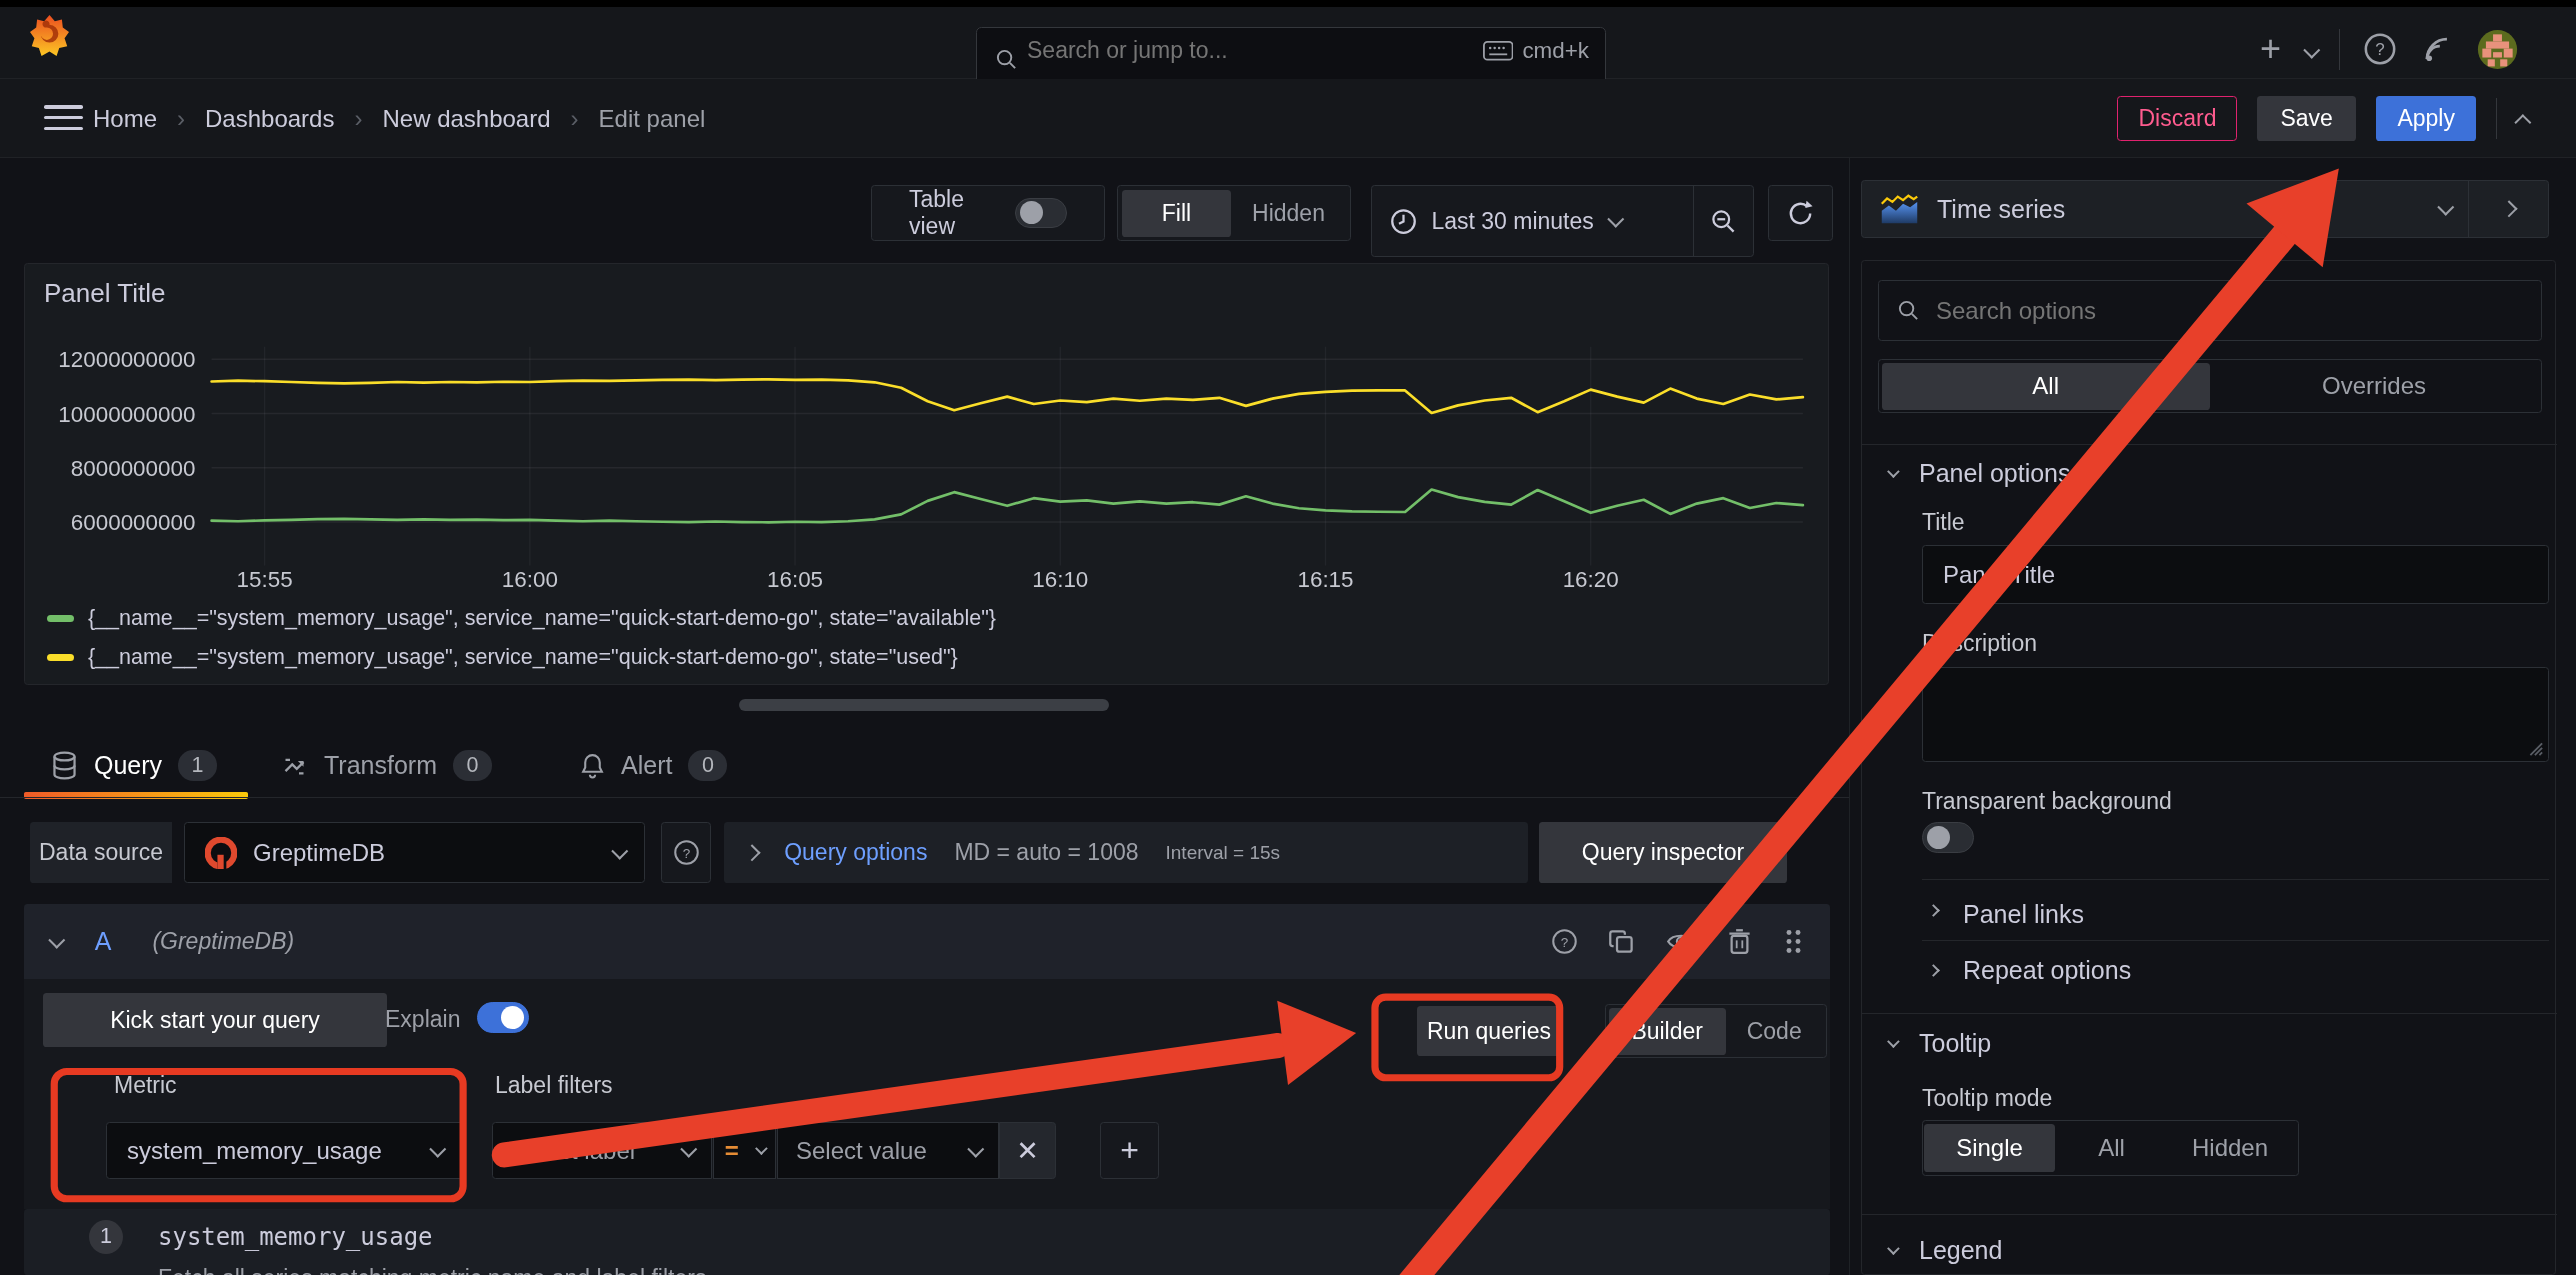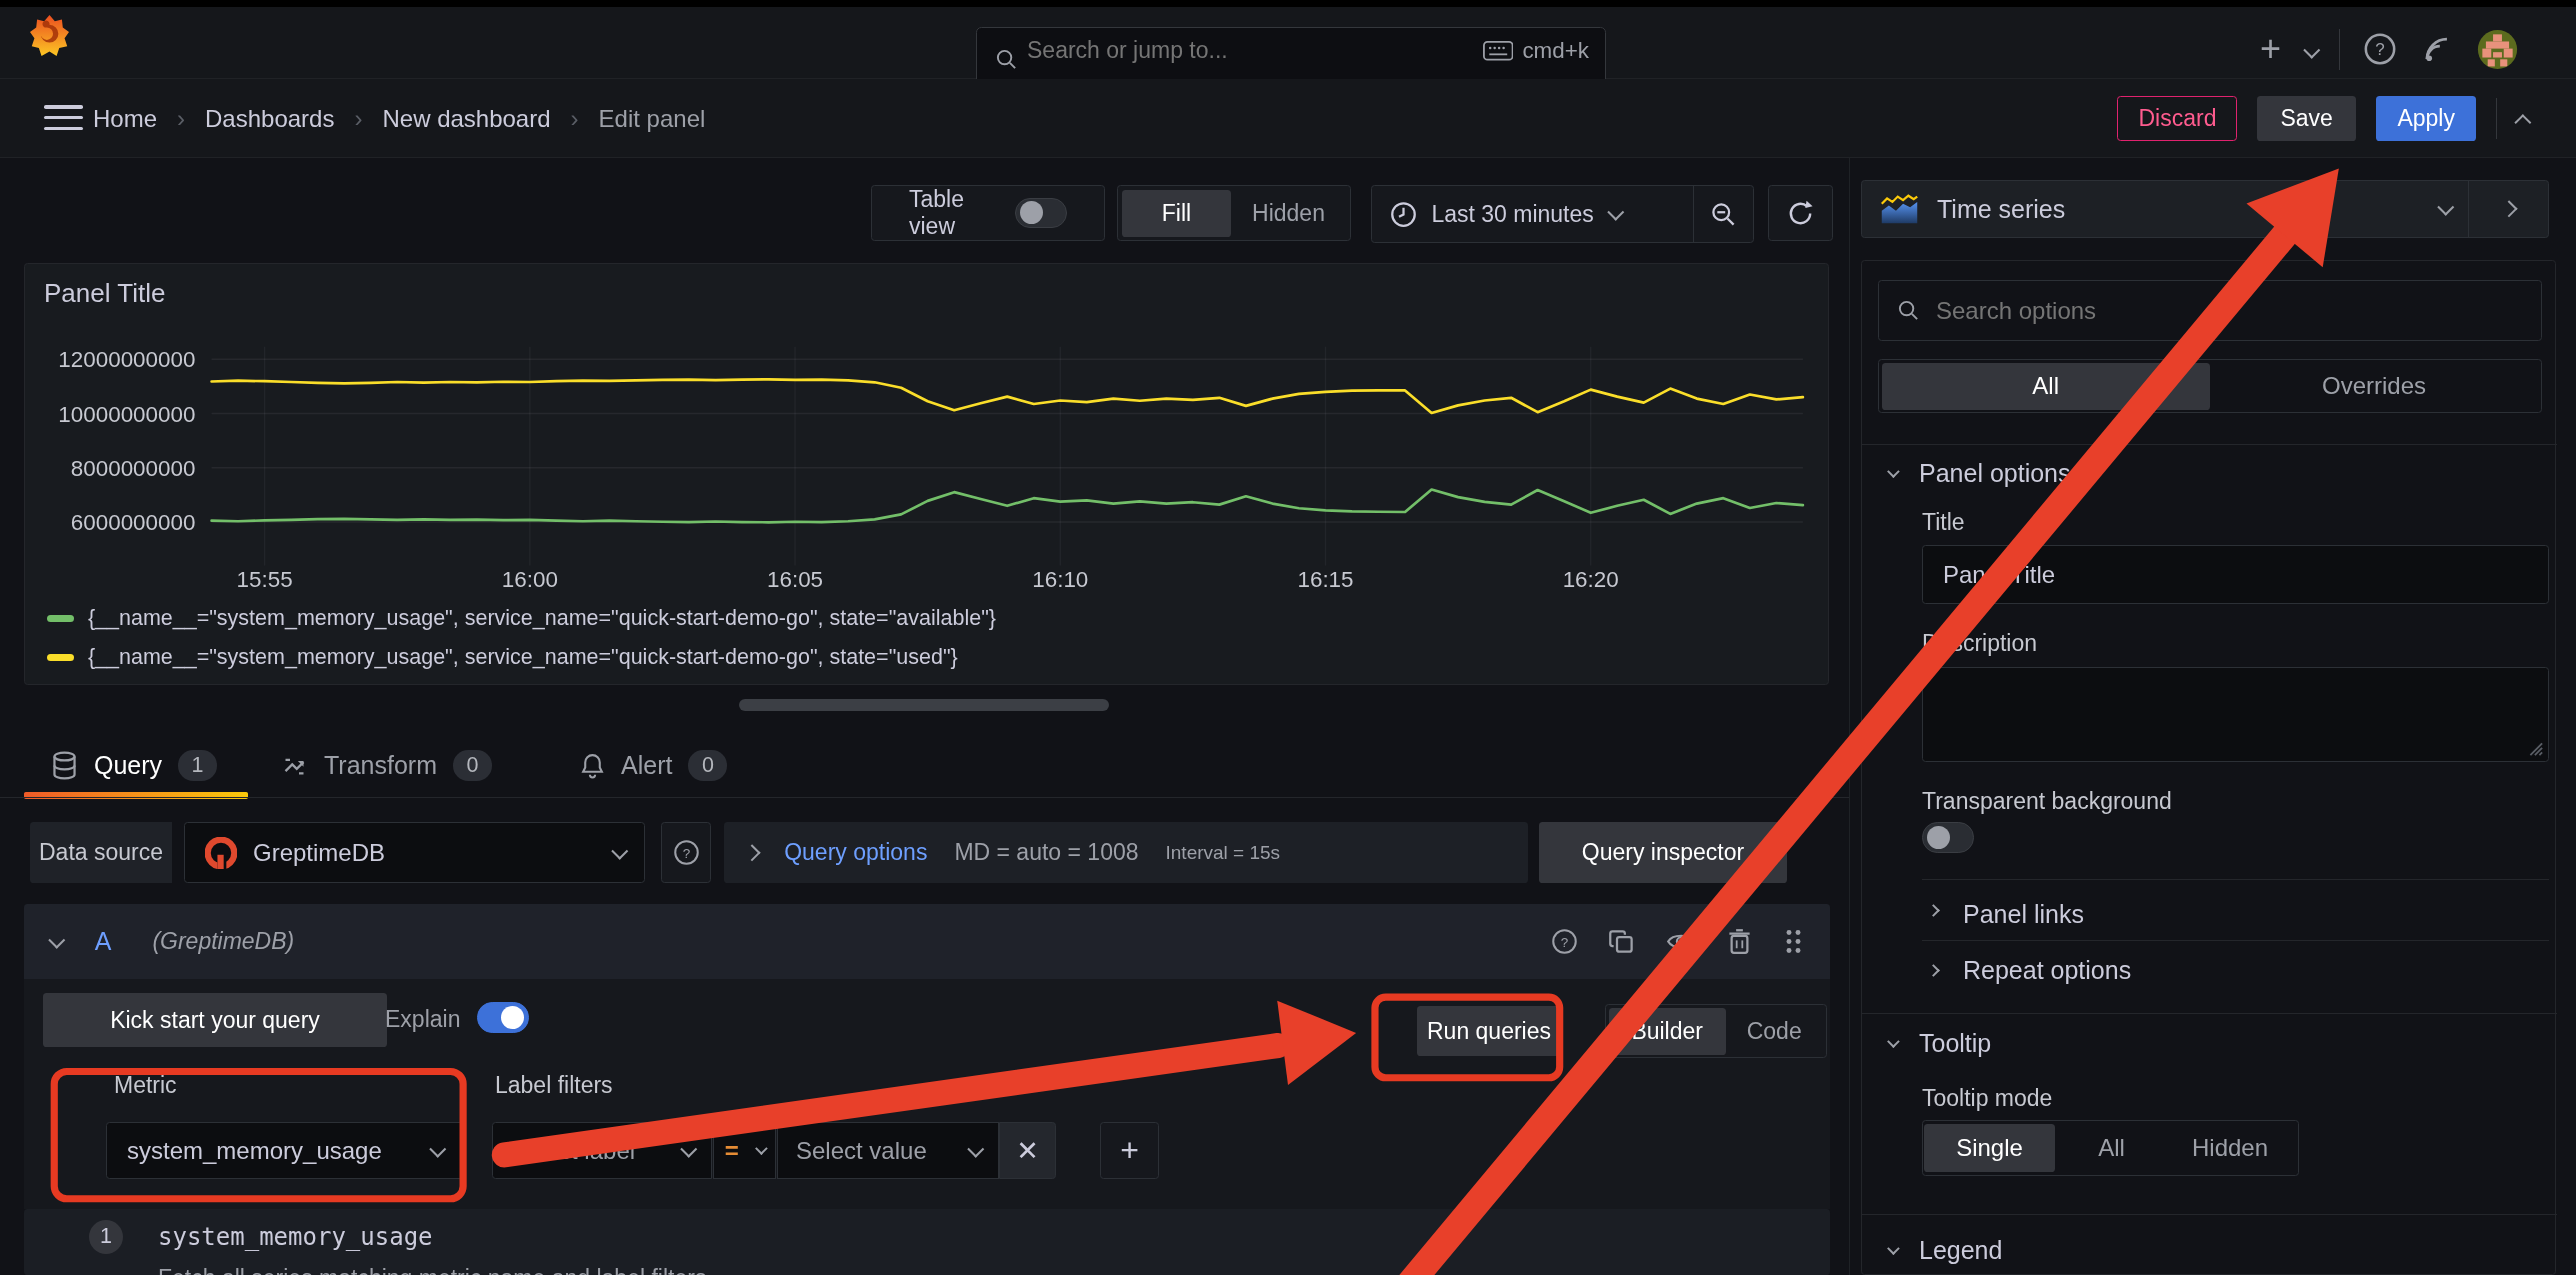--- a/index.html
+++ b/index.html
@@ -134,21 +134,21 @@
   <div class="abs box row" style="left:871px;top:185px;width:234px;height:56px;padding:0 37px;justify-content:space-between;">
     <span style="font-size:23px;">Table view</span>
     <div class="tgl">
         <div class="knob"></div>
       </div>
   </div>
   <div class="abs box row" style="left:1117px;top:185px;width:234px;height:56px;padding:4px;">
     <div class="seg-sel row" style="width:109px;height:47px;justify-content:center;font-size:23px;cursor:pointer;">Fill</div>
     <div class="row dimtxt" style="width:115px;height:47px;justify-content:center;font-size:23px;cursor:pointer;">Hidden</div>
   </div>
-  <div class="abs box row" style="left:1371px;top:185px;width:383px;height:58px;">
+  <div class="abs box row" style="left:1371px;top:185px;width:383px;height:72px;">
     <div class="row" style="padding:0 18px;gap:14.4px;height:100%;cursor:pointer;flex:1;">
       <svg width="27" height="27" viewBox="0 0 24 24">
           <circle cx="12" cy="12" r="10" fill="none" stroke="#ccccdc" stroke-width="2"></circle>
           <polyline points="12,6 12,12 8,14" fill="none" stroke="#ccccdc" stroke-width="2"></polyline>
         </svg>
       <span style="font-size:23px;font-weight:500;">Last 30 minutes</span>
       <span class="chev chev-d"></span>
     </div>
     <div style="width:0.9px;height:100%;background:var(--border);"></div>
     <div class="row" style="width:59px;height:100%;justify-content:center;cursor:pointer;">

